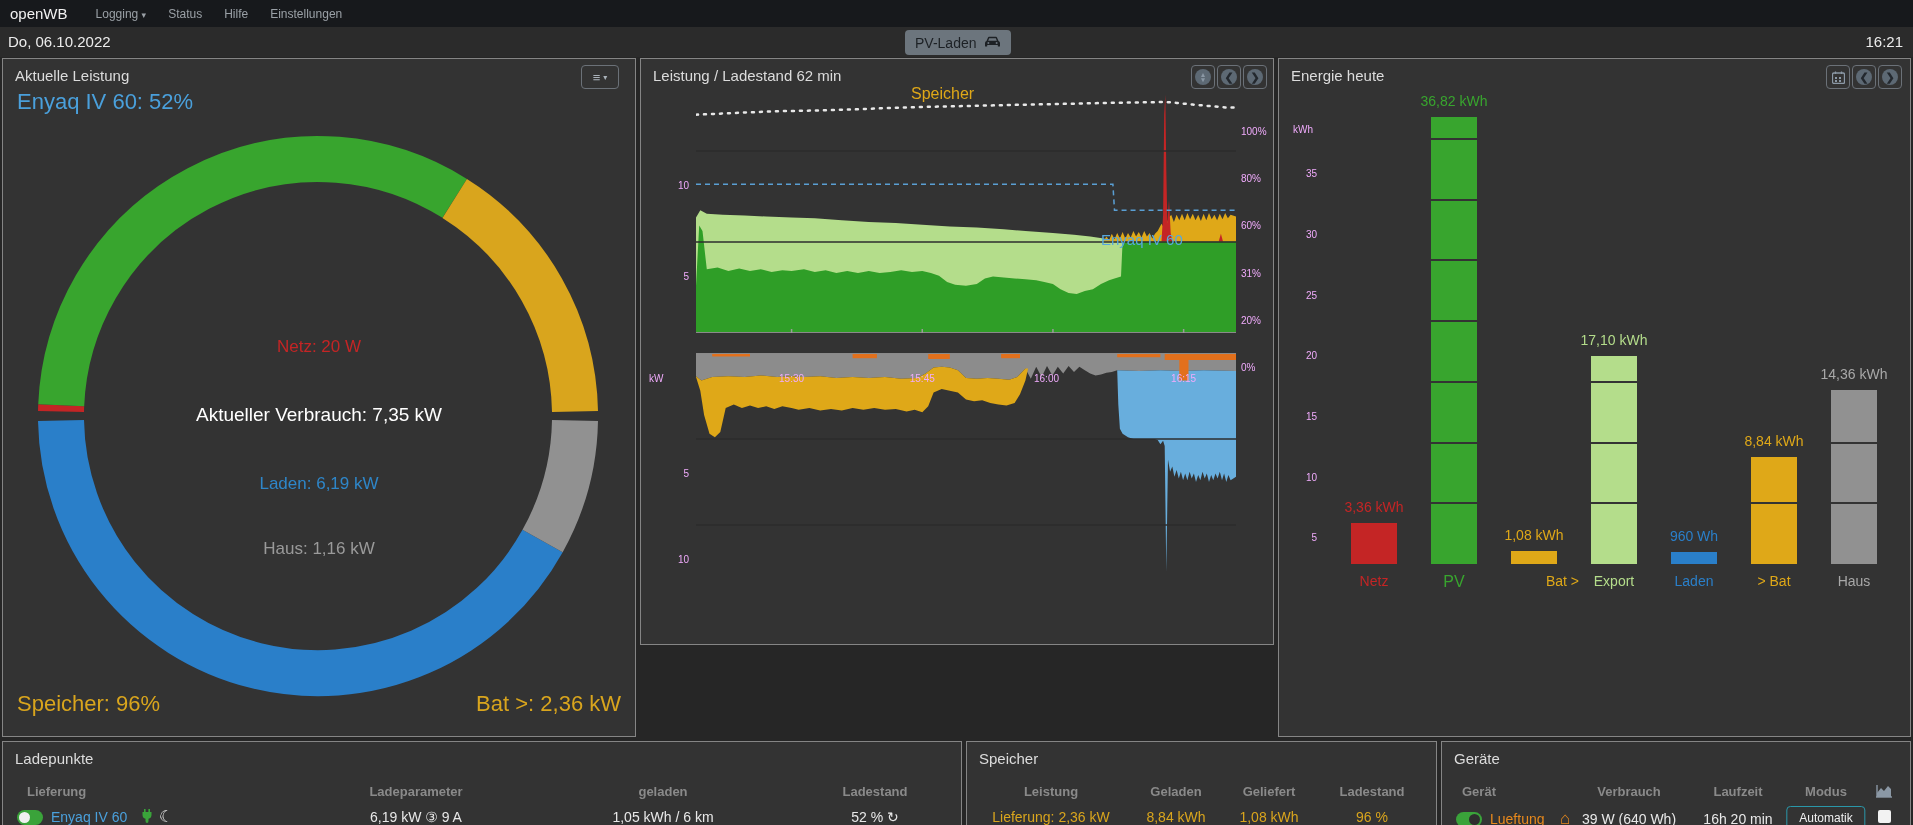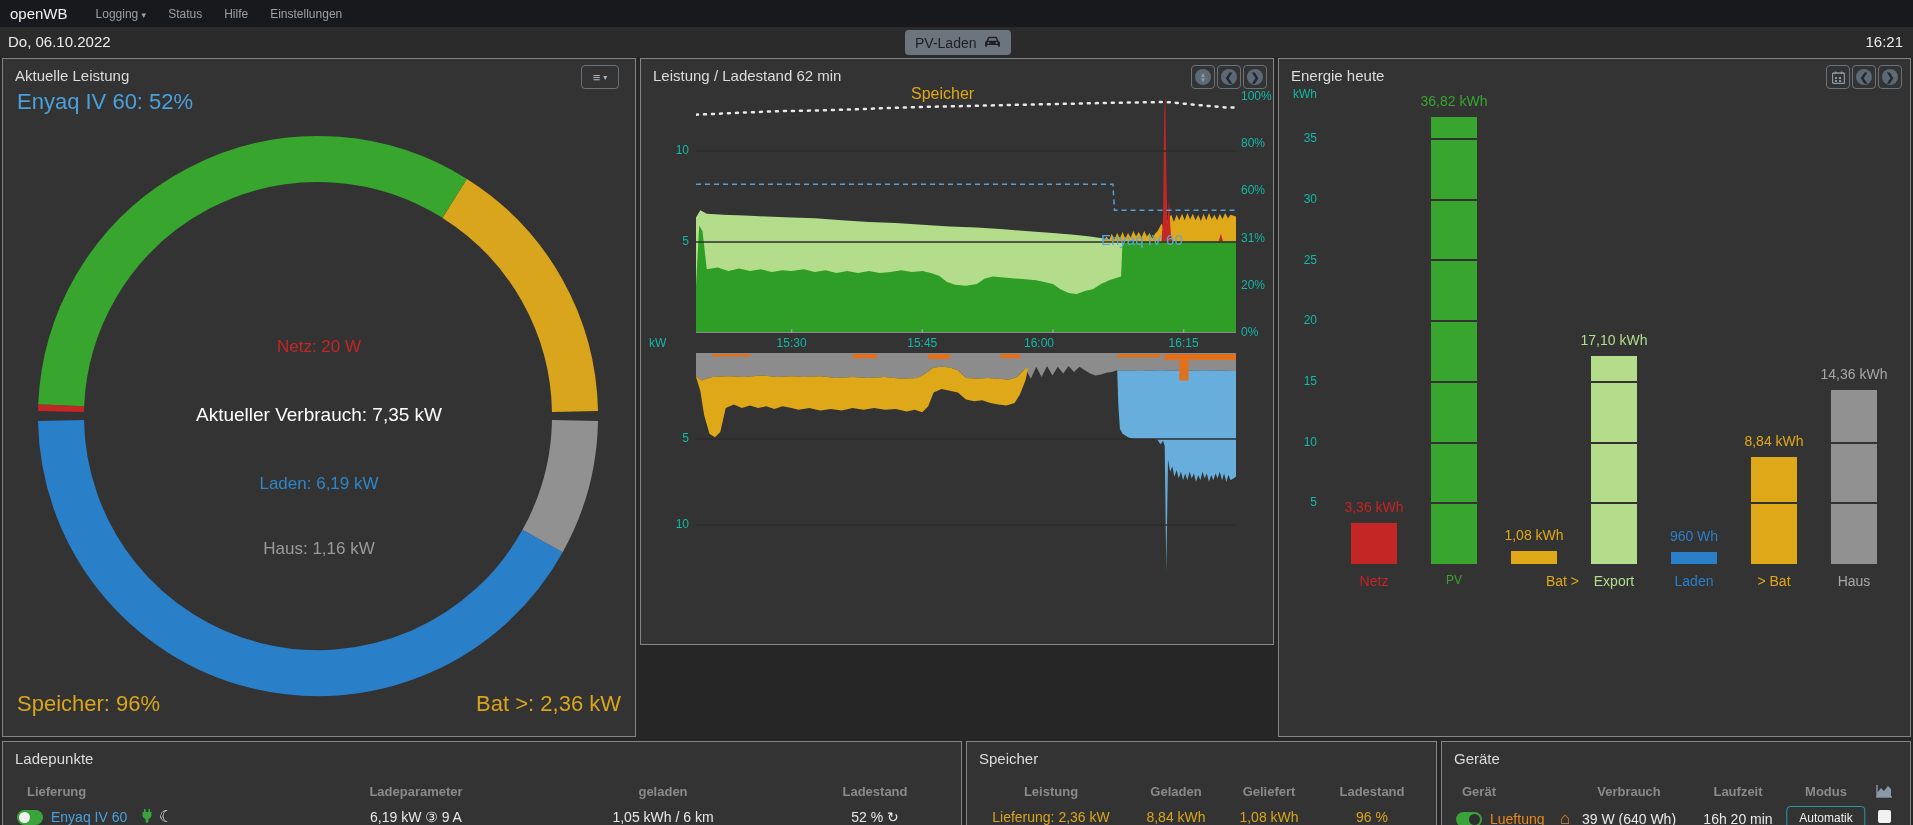--- a/index.html
+++ b/index.html
@@ -19,21 +19,21 @@
              align-items:center; gap:7px; cursor:pointer; }
   .panel { position:absolute; background:#333333; border:1px solid #858585; }
   .ptitle { position:absolute; left:12px; top:8px; color:#dcdcdc; font-size:15px; }
   .iconbtn { position:absolute; width:24px; height:24px; top:6px; border:1px solid #6b7178;
              border-radius:4px; background:transparent; display:flex; align-items:center;
              justify-content:center; cursor:pointer; padding:0; }
   .circico { width:16px; height:16px; border-radius:50%; background:#5d6974; color:#23282e;
              font-size:11px; font-weight:bold; display:flex; align-items:center; justify-content:center;
              line-height:1; }
   .updown { display:flex; flex-direction:column; line-height:5px; font-size:7px; color:#8b98a5; }
-  .ticklabel { position:absolute; color:#14b8a6; font-size:12px; }
+  .ticklabel { position:absolute; color:#f0abfc; font-size:10px;margin-top:37px; }
   .donutlabel { position:absolute; width:100%; text-align:center; font-size:17px; }
   .cornlabel { position:absolute; font-size:22px; }
   .hdr { position:absolute; color:#8a8a8a; font-size:13px; font-weight:bold; }
   .cell { position:absolute; color:#e8e8e8; font-size:14px; }
   .ctr { text-align:center; transform:translateX(-50%); white-space:nowrap; }
   .toggle { position:absolute; width:26px; height:15px; border-radius:8px; background:#3aa33a; cursor:pointer; }
   .knob { position:absolute; width:11px; height:11px; border-radius:50%; top:2px; }
   .chartlabel { position:absolute; white-space:nowrap; }
   .modusbtn { position:absolute; transform:translateX(-50%); height:23px; padding:0 12px;
               background:transparent; border:1px solid #2a97a9; border-radius:4px; color:#f0f0f0;
@@ -150,21 +150,21 @@
       <div class="ticklabel" style="left:22px; top:372px; width:26px; text-align:right;">5</div>
       <div class="ticklabel" style="left:22px; top:458px; width:26px; text-align:right;">10</div>
       <div class="ticklabel" style="left:600px; top:30px; width:32px;">100%</div>
       <div class="ticklabel" style="left:600px; top:77.20000000000002px; width:32px;">80%</div>
       <div class="ticklabel" style="left:600px; top:124.4px; width:32px;">60%</div>
       <div class="ticklabel" style="left:600px; top:171.60000000000002px; width:32px;">31%</div>
       <div class="ticklabel" style="left:600px; top:218.8px; width:32px;">20%</div>
       <div class="ticklabel" style="left:600px; top:266px; width:32px;">0%</div>
       <div class="ticklabel" style="left:125.57999999999998px; top:277px; width:50px; text-align:center;">15:30</div>
       <div class="ticklabel" style="left:256.26px; top:277px; width:50px; text-align:center;">15:45</div>
-      <div class="ticklabel" style="left:373px; top:277px; width:50px; text-align:center;">16:00</div>
+      <div class="ticklabel" style="left:393px; top:277px; width:50px; ">16:00</div>
       <div class="ticklabel" style="left:517.62px; top:277px; width:50px; text-align:center;">16:15</div>
     </div>
 </section>
 
 <section class="panel" id="energy-panel" style="left:1278px; top:58px; width:633px; height:679px;">
   <div class="ptitle">Energie heute</div>
   <button class="iconbtn" style="left:547px;">
     <svg width="13" height="13" viewBox="0 0 13 13">
       <rect x="0.5" y="2" width="12" height="10.5" rx="1.5" fill="none" stroke="#8b98a5" stroke-width="1.3"></rect>
       <line x1="3.5" y1="0.5" x2="3.5" y2="3" stroke="#8b98a5" stroke-width="1.3"></line>
@@ -196,21 +196,21 @@
       <div style="position:absolute; left:152px; top:58.0052px; width:46px; height:446.9948px; background:#38a52e;">
         <div style="position:absolute; left:0; bottom:59.7px; width:100%; height:2px; background:#333;"></div>
         <div style="position:absolute; left:0; bottom:120.4px; width:100%; height:2px; background:#333;"></div>
         <div style="position:absolute; left:0; bottom:181.10000000000002px; width:100%; height:2px; background:#333;"></div>
         <div style="position:absolute; left:0; bottom:241.8px; width:100%; height:2px; background:#333;"></div>
         <div style="position:absolute; left:0; bottom:302.5px; width:100%; height:2px; background:#333;"></div>
         <div style="position:absolute; left:0; bottom:363.20000000000005px; width:100%; height:2px; background:#333;"></div>
         <div style="position:absolute; left:0; bottom:423.90000000000003px; width:100%; height:2px; background:#333;"></div>
       </div>
       <div style="position:absolute; left:110px; top:34.0052px; width:130px; text-align:center; font-size:14px; color:#38a52e;">36,82 kWh</div>
-      <div style="position:absolute; left:130px; top:514px; width:90px; text-align:center; font-size:12px; color:#38a52e;">PV</div>
+      <div style="position:absolute; left:130px; top:514px; width:90px; text-align:center; font-size:16px; color:#38a52e;">PV</div>
       <div style="position:absolute; left:232px; top:491.8888px; width:46px; height:13.111200000000002px; background:#dfa818;"></div>
       <div style="position:absolute; left:190px; top:467.8888px; width:130px; text-align:center; font-size:14px; color:#dfa818;">1,08 kWh</div>
       <div style="position:absolute; left:210px; top:514px; width:90px; text-align:right; font-size:14px; color:#dfa818;">Bat &gt;</div>
       <div style="position:absolute; left:312px; top:297.40599999999995px; width:46px; height:207.59400000000002px; background:#b4dd8b;">
         <div style="position:absolute; left:0; bottom:59.7px; width:100%; height:2px; background:#333;"></div>
         <div style="position:absolute; left:0; bottom:120.4px; width:100%; height:2px; background:#333;"></div>
         <div style="position:absolute; left:0; bottom:181.10000000000002px; width:100%; height:2px; background:#333;"></div>
       </div>
       <div style="position:absolute; left:270px; top:273.40599999999995px; width:130px; text-align:center; font-size:14px; color:#b4dd8b;">17,10 kWh</div>
       <div style="position:absolute; left:290px; top:514px; width:90px; text-align:center; font-size:14px; color:#b4dd8b;">Export</div>

